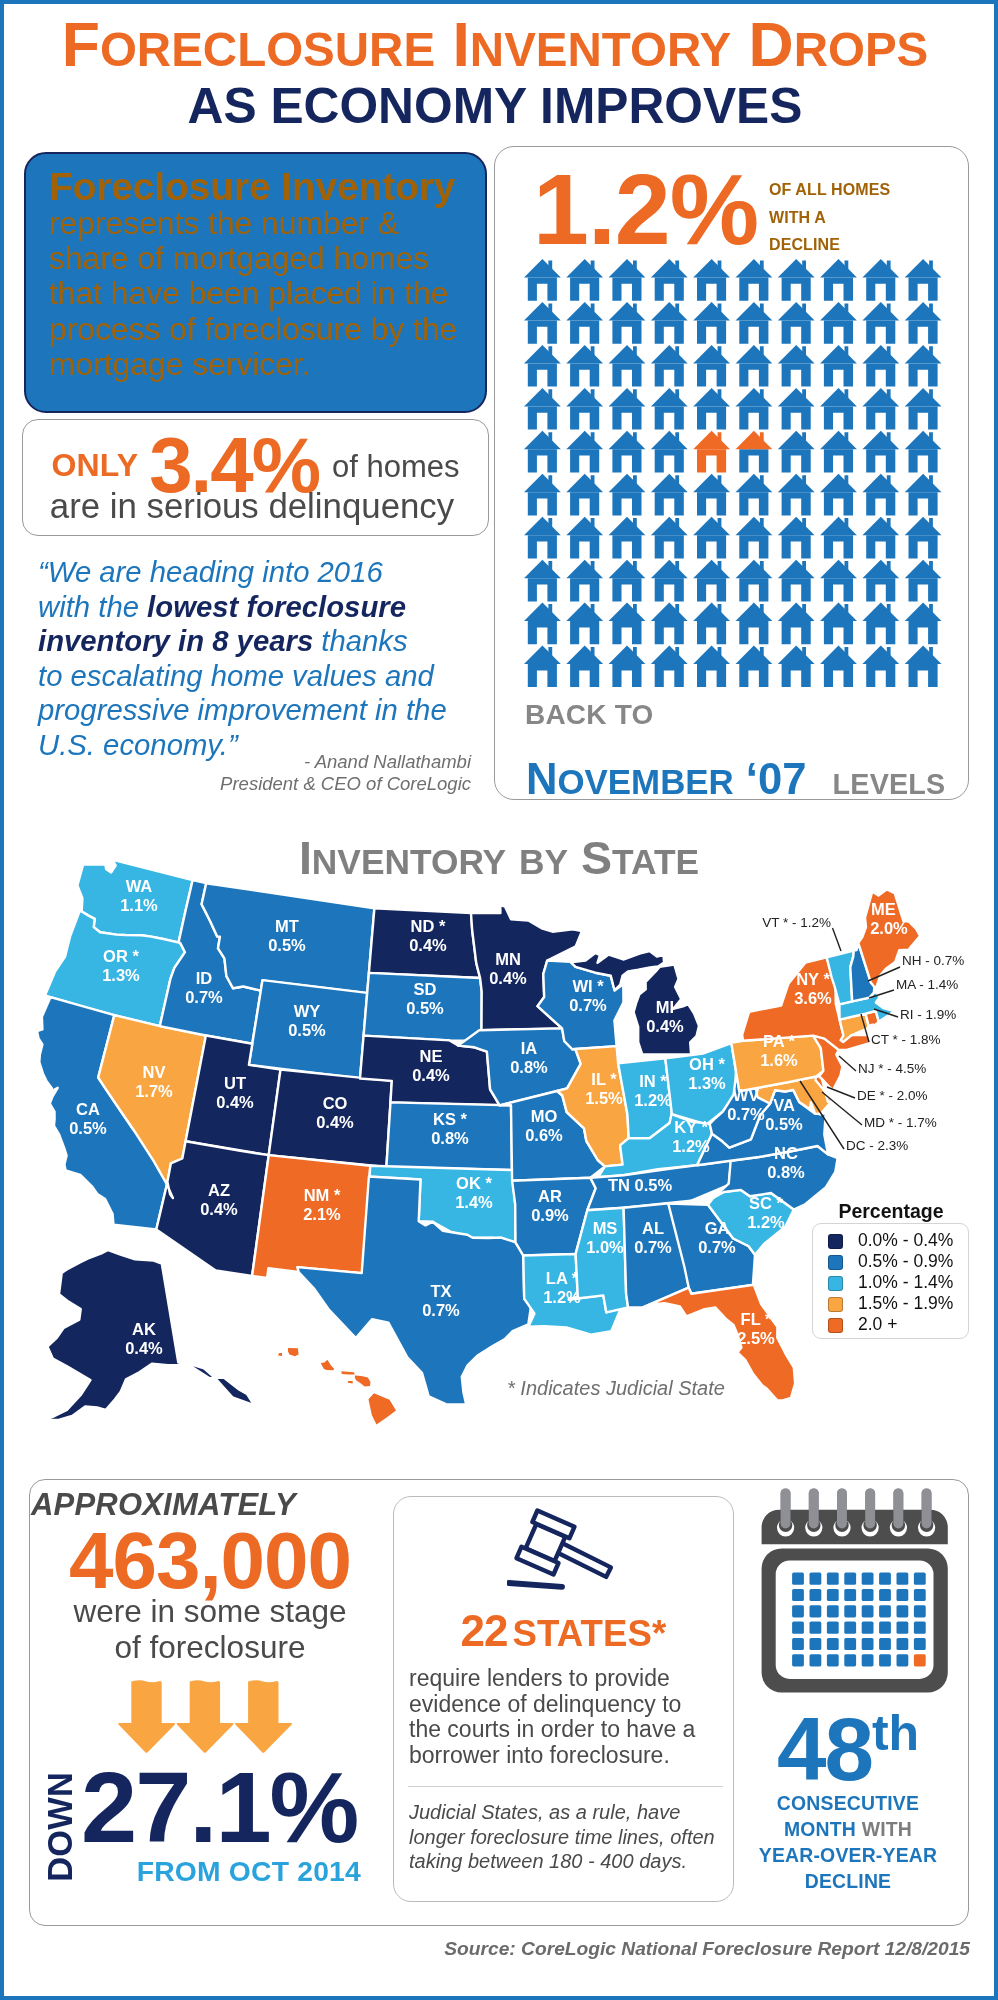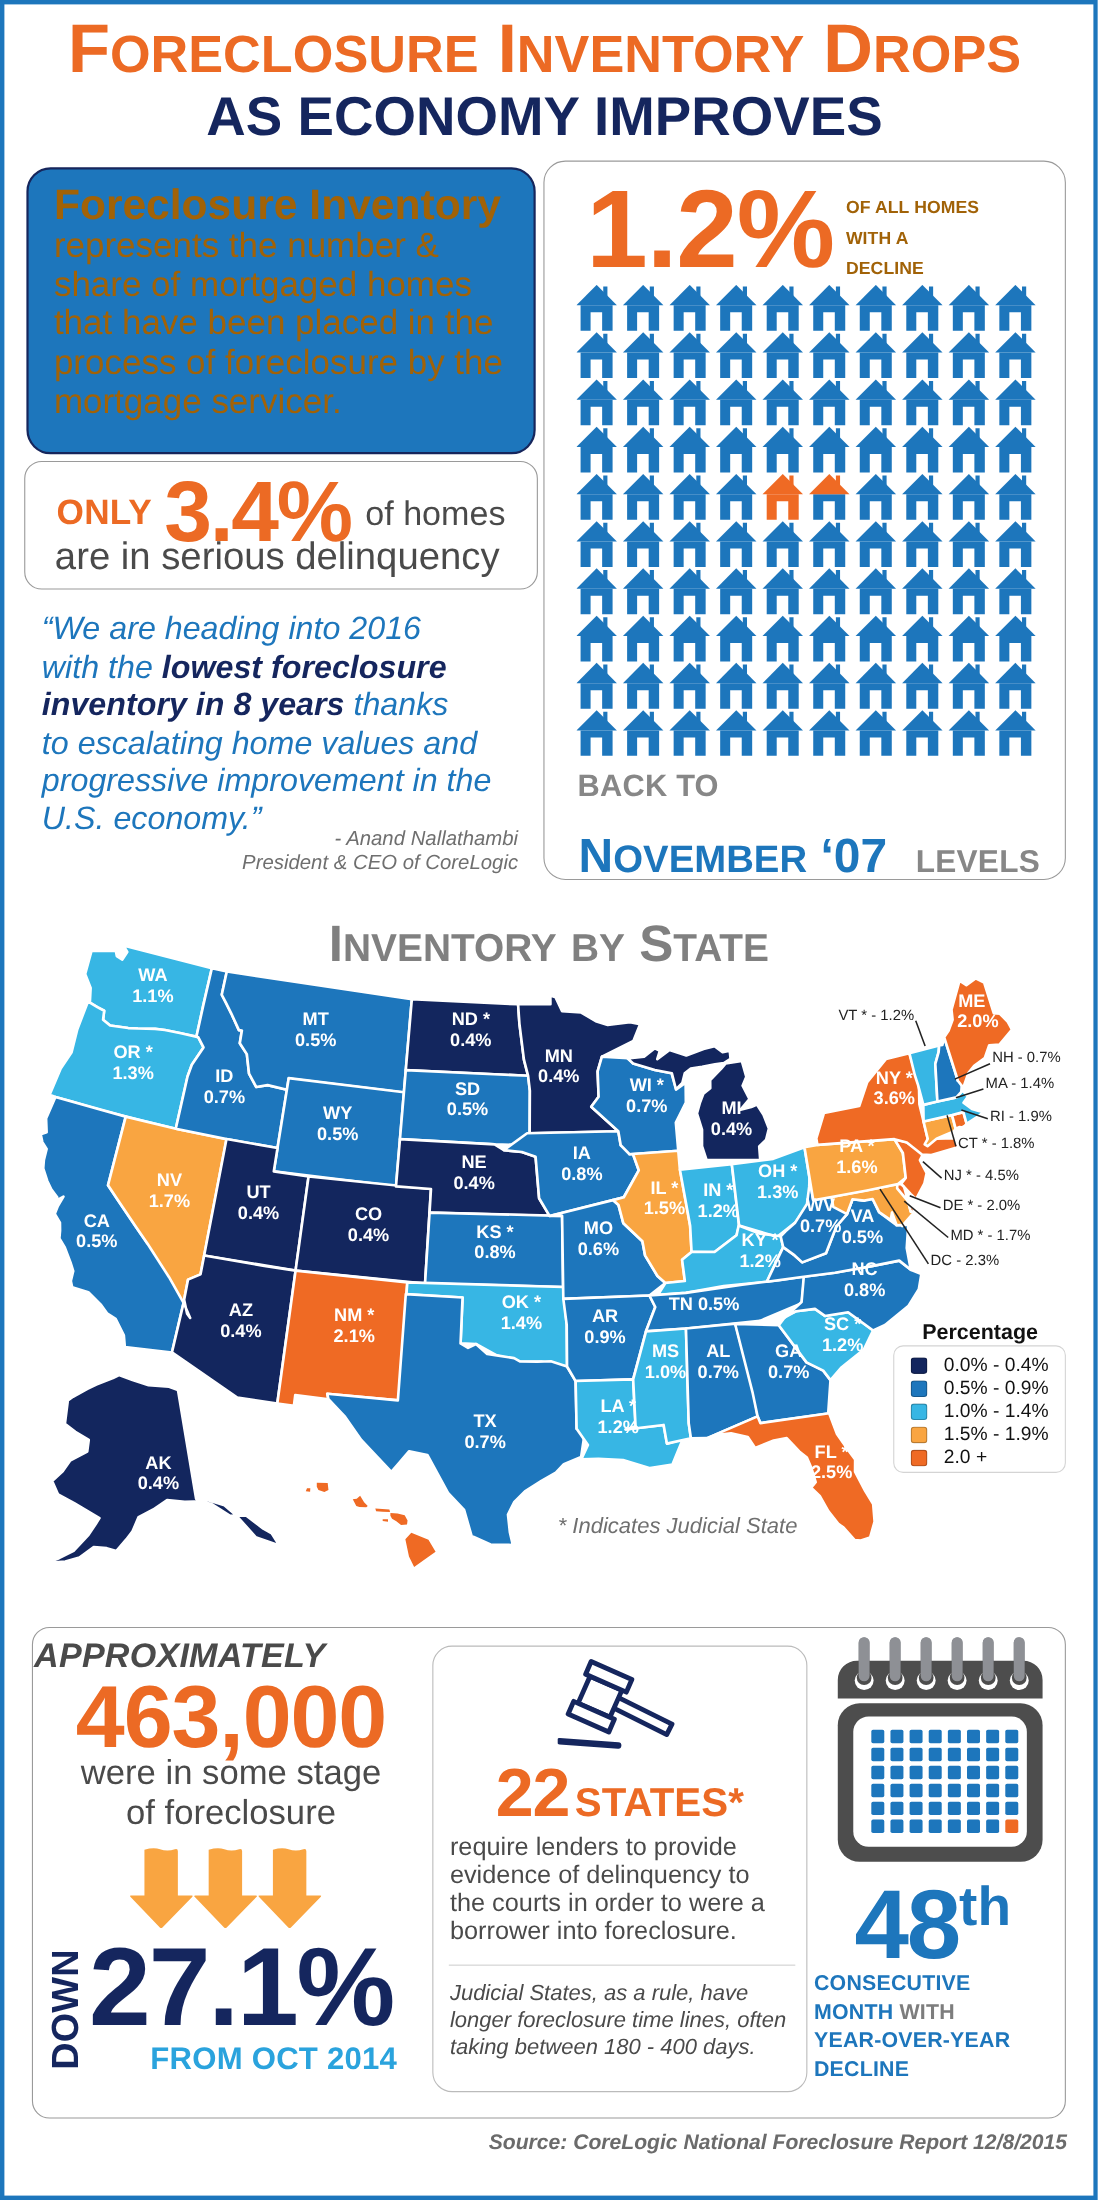--- a/index.html
+++ b/index.html
@@ -85,32 +85,32 @@
   .downword{position:absolute;left:46px;top:1772px;color:#15265e;font-weight:bold;font-size:34.4px;
             writing-mode:vertical-rl;transform:rotate(180deg);letter-spacing:.2px;line-height:28px;}
   .pctdown{position:absolute;left:81px;top:1757px;color:#15265e;font-weight:bold;font-size:101px;letter-spacing:-2px;line-height:1;}
   .fromoct{position:absolute;left:0;top:1855px;width:361px;text-align:right;
            color:#2aa3dd;font-weight:bold;font-size:28.3px;letter-spacing:.2px;}
 
   .midbox{position:absolute;left:393px;top:1496px;width:341px;height:406px;
           background:#fff;border:1px solid #bbbbbb;border-radius:18px;box-sizing:border-box;}
   .gavel{position:absolute;left:507px;top:1508px;}
   .states22{position:absolute;left:393px;top:1606px;width:341px;text-align:center;white-space:nowrap;line-height:50px;}
-  .states22 .n{color:#ec6a24;font-weight:bold;font-size:62px;letter-spacing:-1px;text-align:right;}
+  .states22 .n{color:#ec6a24;font-weight:bold;font-size:44px;letter-spacing:-1px;text-align:right;}
   .states22 .s{color:#ec6a24;font-weight:bold;font-size:36.6px;letter-spacing:.1px;margin-left:5px;}
   .reqtext{position:absolute;left:409px;top:1666px;width:300px;color:#4a4a4a;font-size:23px;line-height:25.7px;white-space:nowrap;}
   .hr{position:absolute;left:408px;top:1786px;width:315px;height:1px;background:#d0d0d0;}
   .judtext{position:absolute;left:409px;top:1800px;width:320px;color:#4a4a4a;
            font-style:italic;font-size:20px;line-height:24.5px;white-space:nowrap;}
 
   .calwrap{position:absolute;left:761px;top:1488px;}
   .num48{position:absolute;left:740px;top:1716px;width:216px;text-align:center;white-space:nowrap;line-height:66px;}
   .num48 .n{color:#1d76bc;font-weight:bold;font-size:89px;letter-spacing:-2px;}
   .num48 .th{color:#1d76bc;font-weight:bold;font-size:50px;position:relative;top:-30px;}
-  .conseq{position:absolute;left:740px;top:1791px;width:216px;text-align:left;
+  .conseq{position:absolute;left:740px;top:1791px;width:216px;text-align:center;
           color:#1d76bc;font-weight:bold;font-size:19.4px;line-height:25.9px;letter-spacing:.2px;white-space:nowrap;}
   .conseq .gray{color:#7d7d7d;}
 
   .source{position:absolute;left:0;top:1938px;width:970px;text-align:right;
           color:#6b6b6b;font-style:italic;font-weight:bold;font-size:19.2px;}
 
 </style>
 </head>
 <body>
 
@@ -864,21 +864,21 @@
         <path d="M67.4 18.8 L30.4 2.5 L25.4 14.0 L62.4 30.3 Z"></path>
         <path d="M51.5 55.0 L14.5 38.7 L9.5 50.2 L46.5 66.5 Z"></path>
         <path d="M1.8 75.0 L55.0 78.8" stroke-width="5.8" fill="none"></path>
       </g>
     </svg>
   </div>
   <div class="states22"><span class="n">22</span><span class="s">STATES*</span></div>
   <div class="reqtext" id="reqtext">
       <div>require lenders to provide</div>
       <div>evidence of delinquency to</div>
-      <div>the courts in order to were a</div>
+      <div>the courts in order to have a</div>
       <div>borrower into foreclosure.</div>
     </div>
   <div class="hr"></div>
   <div class="judtext" id="judtext">
       <div>Judicial States, as a rule, have</div>
       <div>longer foreclosure time lines, often</div>
       <div>taking between 180 - 400 days.</div>
     </div>
 
   <div class="calwrap">

